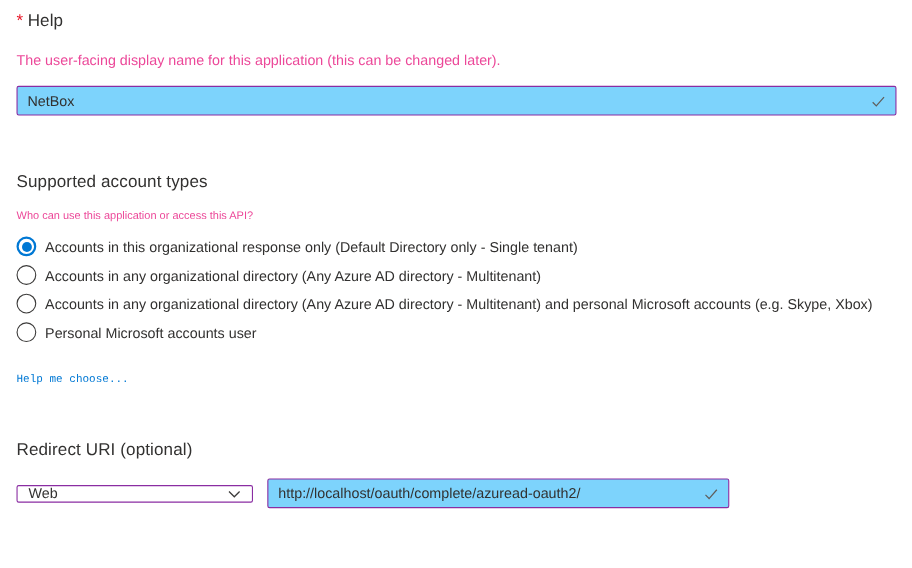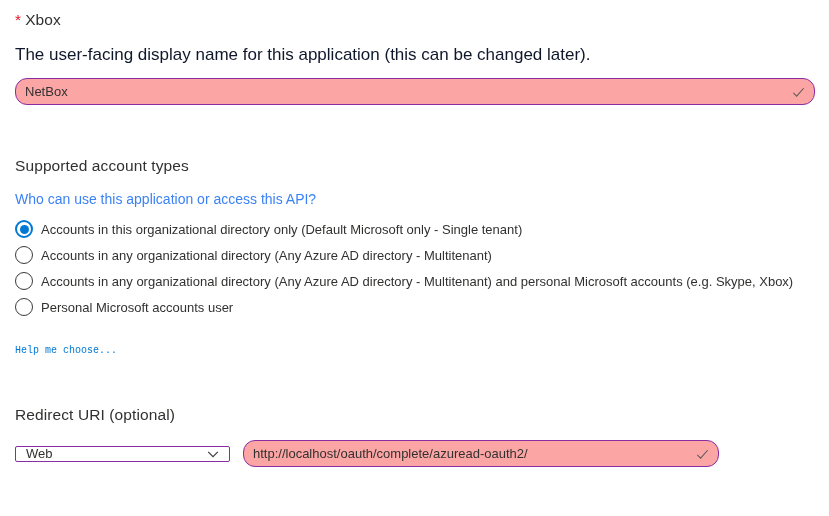--- a/index.html
+++ b/index.html
@@ -17,54 +17,54 @@
   .section-title {
     font-size: 15.5px;
     font-weight: 400;
     color: #323130;
     letter-spacing: 0.1px;
   }
   .required-marker { color: #e81123; margin-right: 4px; }
 
   .desc {
     margin-top: 16px;
-    font-size: 17px;
+    font-size: 13px;
     line-height: 19px;
-    color: #0f172a;
+    color: #ec4899;
     max-width: 800px;
   }
 
   
   .field-wrap { position: relative; margin-top: 14px; }
   .text-input {
     width: 100%;
     height: 27px;
     border: 1.5px solid #8A2DA2;
-    border-radius: 12px;
+    border-radius: 2px;
     padding: 0 28px 0 9px;
     font-size: 13px;
     font-family: "Liberation Sans", "DejaVu Sans", sans-serif;
     color: #323130;
     outline: none;
-    background: #fca5a5;
+    background: #7dd3fc;
   }
   .check-icon {
     position: absolute;
     right: 9px;
     top: 50%;
     transform: translateY(-50%);
     width: 15px;
     height: 15px;
     pointer-events: none;
   }
   .check-icon svg { display: block; }
 
   
   .section-accounts { margin-top: 52px; }
-  .question { margin-top: 16px; font-size: 14px; color: #3b82f6; }
+  .question { margin-top: 16px; font-size: 10px; color: #ec4899; }
   .radio-group { margin-top: 9px; }
   .radio-row {
     display: flex;
     align-items: center;
     height: 26px;
     cursor: pointer;
   }
   .radio-circle {
     flex: 0 0 auto;
     width: 18px;
@@ -113,49 +113,49 @@
     background: #fff;
     display: flex;
     align-items: center;
     justify-content: space-between;
     padding: 0 9px 0 10px;
     cursor: pointer;
   }
   .dropdown-value { font-size: 13px; color: #323130; }
   .chevron-icon { width: 14px; height: 14px; }
   .chevron-icon svg { display: block; }
-  .uri-wrap { position: relative; width: 476px; margin-top: 0; }
+  .uri-wrap { position: relative; width: 420px; margin-top: 0; }
 </style>
 </head>
 <body>
 
 <div class="page">
 
   <div class="section-title">
-    <span class="required-marker">*</span><span>Xbox</span>
+    <span class="required-marker">*</span><span>Help</span>
   </div>
   <div class="desc">The user-facing display name for this application (this can be changed later).</div>
   <div class="field-wrap">
     <input class="text-input" type="text" value="NetBox" style="">
     <span class="check-icon">
       <svg viewBox="0 0 16 16" width="15" height="15">
           <path d="M2.5 9l3.5 3.5L13.5 4" fill="none" stroke="#605e5c" stroke-width="1.2"></path>
         </svg>
     </span>
   </div>
 
   <div class="section-accounts">
     <div class="section-title">Supported account types</div>
     <div class="question">Who can use this application or access this API?</div>
     <div class="radio-group" id="radio-group">
   <label class="radio-row">
     <span class="radio-circle selected">
             <span class="radio-dot"></span>
           </span>
-    <span class="radio-label">Accounts in this organizational directory only (Default Microsoft only - Single tenant)</span>
+    <span class="radio-label">Accounts in this organizational response only (Default Directory only - Single tenant)</span>
   </label>
 
   <label class="radio-row">
     <span class="radio-circle"></span>
     <span class="radio-label">Accounts in any organizational directory (Any Azure AD directory - Multitenant)</span>
   </label>
 
   <label class="radio-row">
     <span class="radio-circle"></span>
     <span class="radio-label">Accounts in any organizational directory (Any Azure AD directory - Multitenant) and personal Microsoft accounts (e.g. Skype, Xbox)</span>

